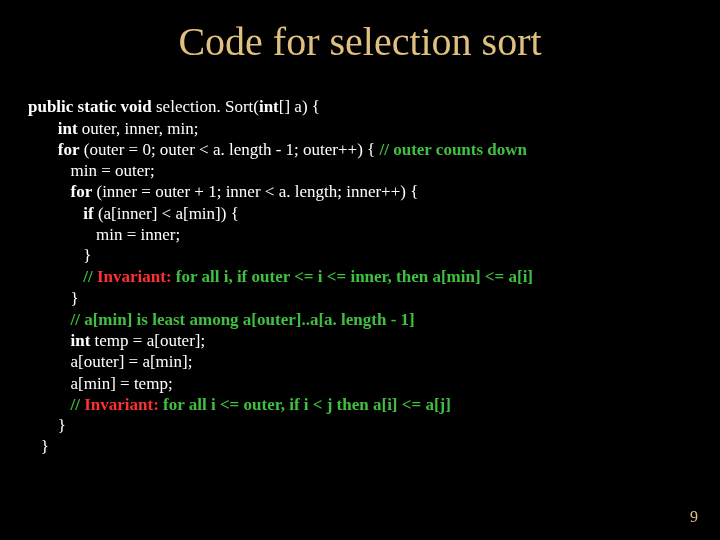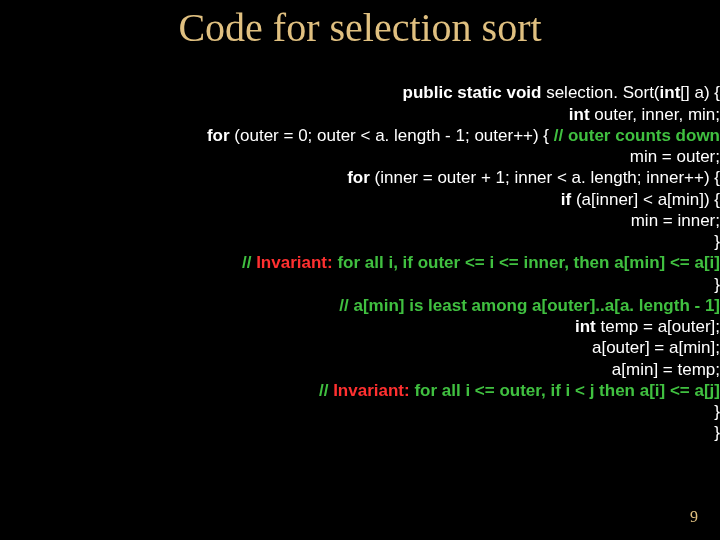--- a/index.html
+++ b/index.html
@@ -14,30 +14,30 @@
   .slide {
     width: 720px;
     height: 540px;
     position: relative;
     box-sizing: border-box;
   }
   .title {
     color: #e0c080;
     font-size: 40px;
     text-align: center;
-    padding-top: 4px;
+    padding-top: 18px;
     padding-bottom: 10px;
     font-weight: normal;
   }
   .code {
-    font-family: Liberation Sans, sans-serif;
+    font-family: Liberation Serif, serif;
     font-size: 17px;
     line-height: 1.25;
     white-space: pre;
-    text-align: right;
+    padding-left: 28px;
   }
   .kw { color: #ffffff; font-weight: bold; }
   .txt { color: #ffffff; }
   .cmt { color: #40c040; font-weight: bold; }
   .inv { color: #ff3030; font-weight: bold; }
   .pagenum {
     position: absolute;
     right: 22px;
     bottom: 14px;
     color: #e0c080;

